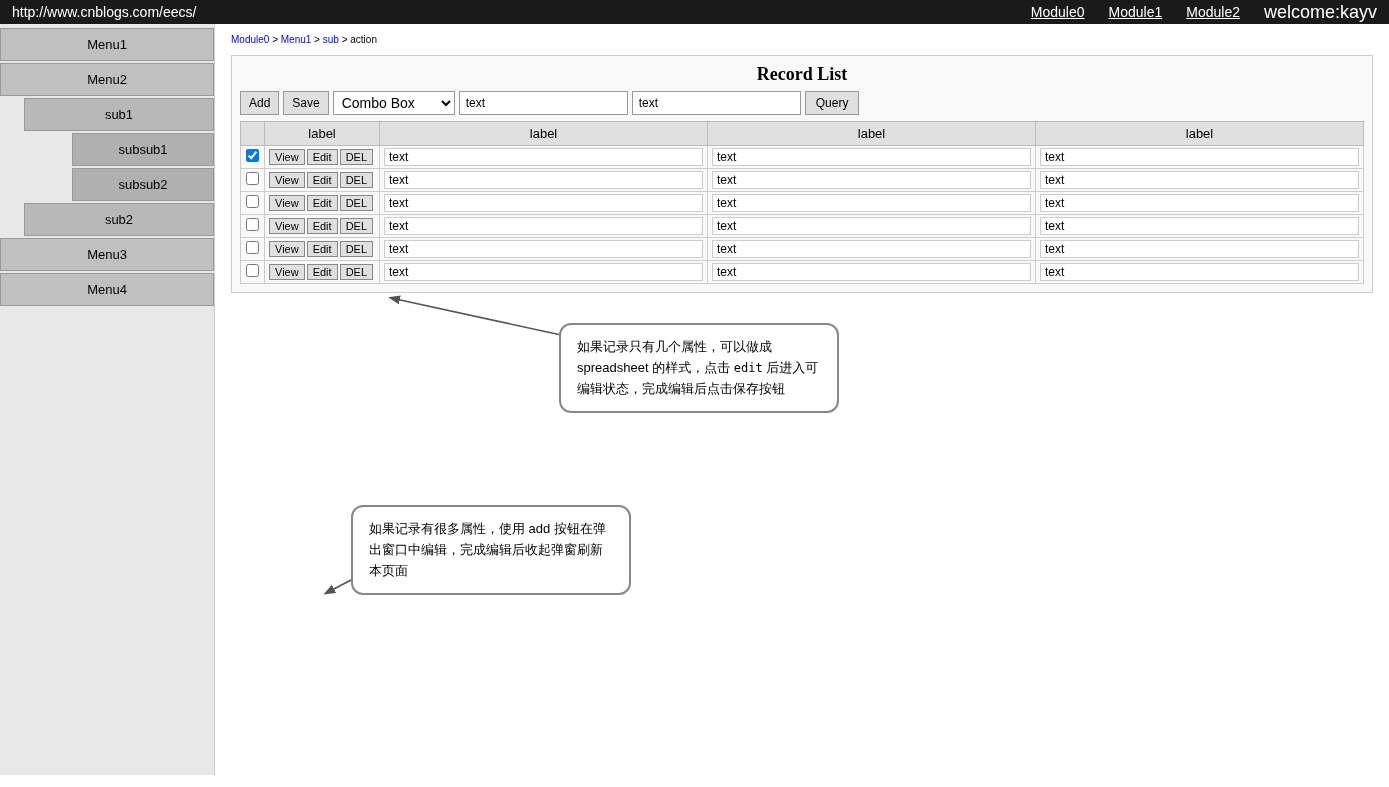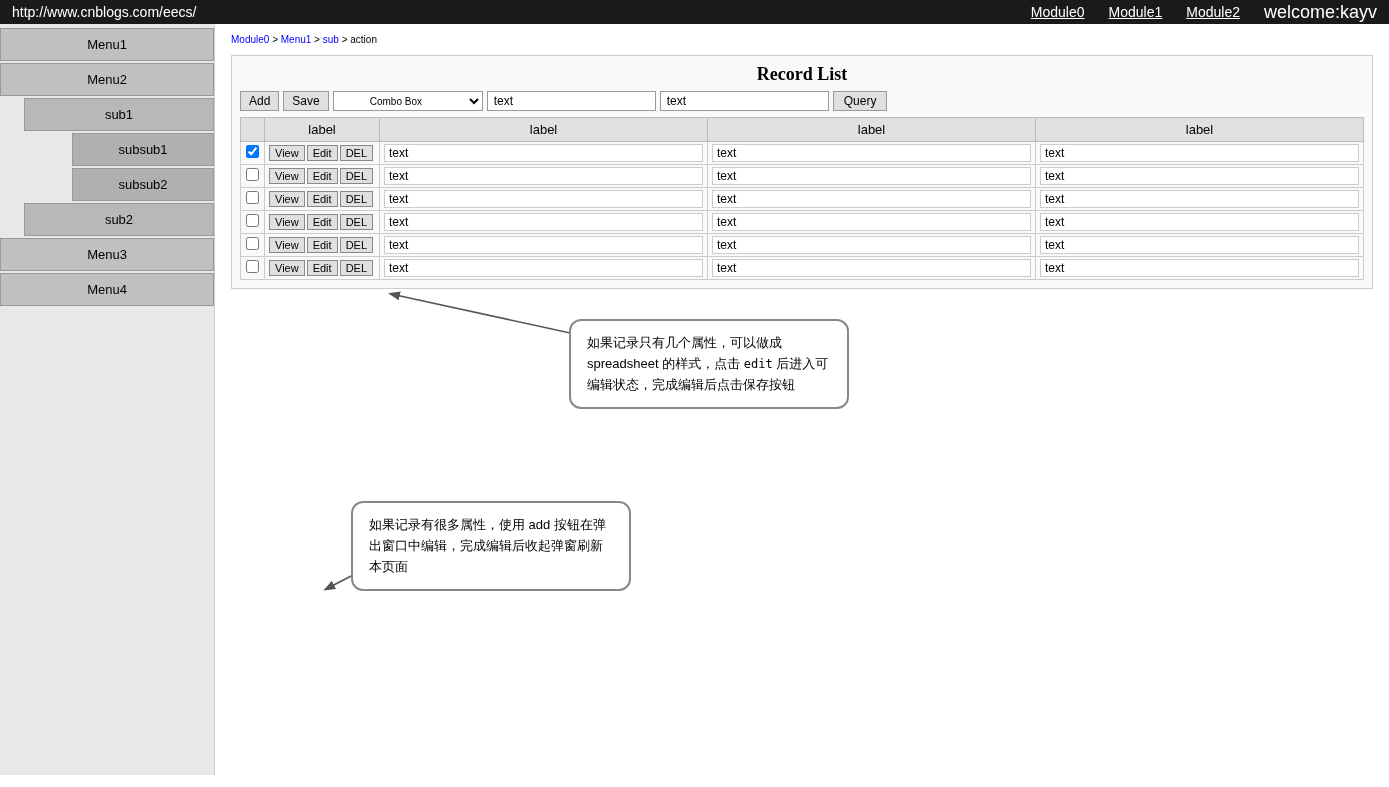--- a/index.html
+++ b/index.html
@@ -121,24 +121,23 @@
     .combo-wrapper {
       display: flex;
       align-items: center;
       border: 1px solid #999;
       background: #fff;
     }
     .combo-wrapper select {
       border: none;
       outline: none;
       padding: 2px 4px;
-      font-size: 10px;
+      font-size: 14px;
       background: transparent;
       min-width: 120px;
-      margin-left: 28px;
     }
     .toolbar-input {
       border: 1px solid #999;
       padding: 2px 6px;
       font-size: 12px;
       min-width: 160px;
     }
     .btn-query {
       padding: 2px 10px;
       background: #e0e0e0;
@@ -327,21 +326,21 @@
 
       <svg style="position:absolute;top:0;left:0;width:100%;height:340px;pointer-events:none;">
         <line x1="390" y1="55" x2="160" y2="5" stroke="#555" stroke-width="1.5" marker-end="url(#arrowhead1)"></line>
         <defs>
           <marker id="arrowhead1" markerWidth="8" markerHeight="8" refX="6" refY="3" orient="auto">
             <path d="M0,0 L0,6 L8,3 z" fill="#555"></path>
           </marker>
         </defs>
       </svg>
 
-      <div class="callout callout-right" style="position:absolute;top:30px;left:178px;">
+      <div class="callout callout-right" style="position:absolute;top:30px;left:168px;">
         <span>如果记录只有几个属性，可以做成 spreadsheet 的样式，点击 <code>edit</code> 后进入可编辑状态，完成编辑后点击保存按钮</span>
       </div>
 
       <svg style="position:absolute;top:0;left:0;width:100%;height:340px;pointer-events:none;">
         <line x1="250" y1="220" x2="95" y2="300" stroke="#555" stroke-width="1.5" marker-end="url(#arrowhead2)"></line>
         <defs>
           <marker id="arrowhead2" markerWidth="8" markerHeight="8" refX="6" refY="3" orient="auto">
             <path d="M0,0 L0,6 L8,3 z" fill="#555"></path>
           </marker>
         </defs>

